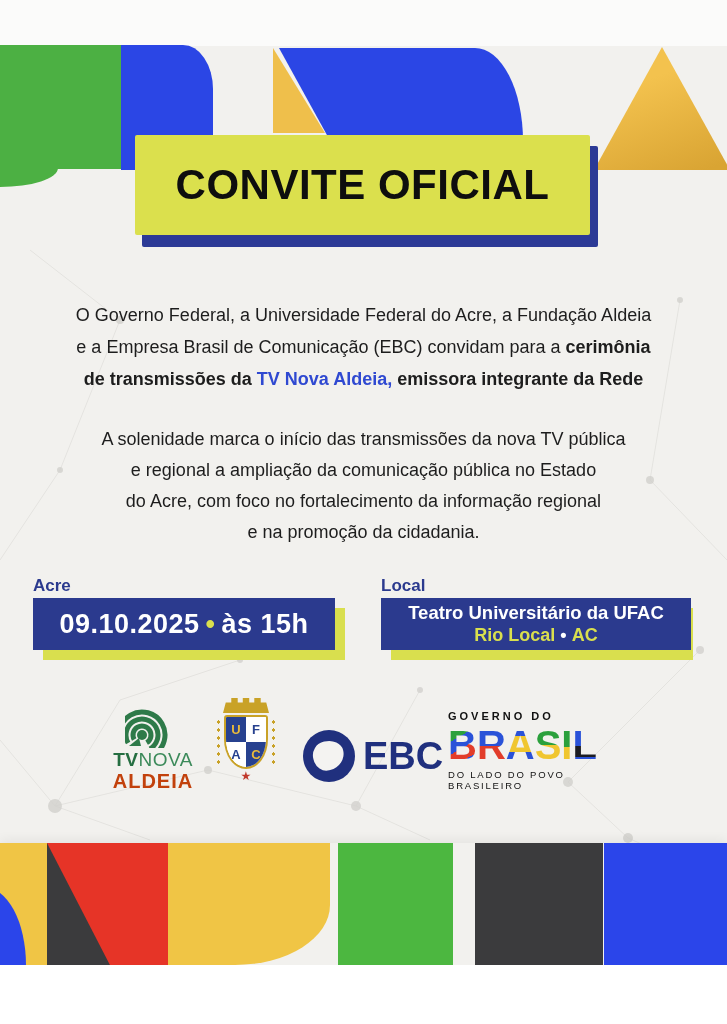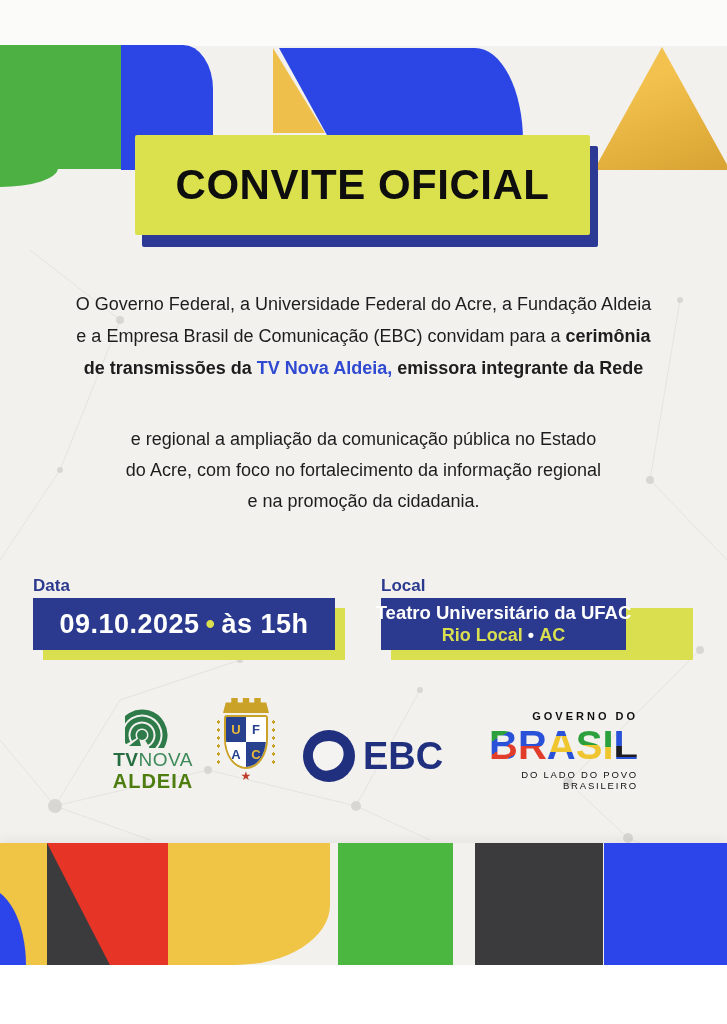--- a/index.html
+++ b/index.html
@@ -26,51 +26,51 @@
     background:linear-gradient(160deg,#f3c24e 30%,#d9a433 95%);
     clip-path:polygon(50% 0,100% 100%,0 100%); }
 
   .banner-shadow { left:142px; top:146px; width:456px; height:101px; background:#2c3a96; border-radius:2px; z-index:3; }
   .banner { left:135px; top:135px; width:455px; height:100px; background:#dbe04d; border-radius:2px;
     display:flex; align-items:center; justify-content:center; z-index:4; }
   .banner-title { font-size:42px; font-weight:800; letter-spacing:.5px; color:#0e0e0e; white-space:nowrap; }
 
   
   .para { position:absolute; left:0; width:727px; text-align:center; z-index:2; }
-  .para1 { top:288px; font-size:18px; line-height:32px; }
+  .para1 { top:299px; font-size:18px; line-height:32px; }
   .para2 { top:424px; font-size:18px; line-height:31px; }
   .b { font-weight:bold; }
   .hl { color:#2f49d1; font-weight:bold;margin-top:16px; }
 
   
   .info-label { position:absolute; top:576px; font-size:17px; font-weight:bold; color:#2b3a8e; z-index:2; }
   .label-data { left:33px; } .label-local { left:381px; }
   .info-shadow { position:absolute; top:608px; height:52px; background:#d9df4e; z-index:2; }
   .shadow-data { left:43px; width:302px; } .shadow-local { left:391px; width:302px; }
   .info-box { position:absolute; top:598px; height:52px; background:#2b3a8e; z-index:3;
     display:flex; flex-direction:column; align-items:center; justify-content:center; }
   .box-data { left:33px; width:302px; }
-  .box-local { left:381px; width:245px; }
+  .box-local { left:381px; width:310px; }
   .date-line { font-size:27px; font-weight:bold; color:#ffffff; white-space:nowrap; letter-spacing:.5px; }
   .dot-yellow { color:#d9df4e; padding:0 6px; }
   .venue-line { font-size:18.5px; font-weight:bold; color:#ffffff; white-space:nowrap; }
   .city-line { font-size:18px; font-weight:bold; color:#d9df4e; white-space:nowrap; margin-top:1px; }
   .dot-white { color:#ffffff; padding:0 5px; }
 
   
   .logos { position:absolute; top:698px; left:0; width:727px; height:115px; z-index:2; }
   .logo { position:absolute; }
 
   
   .tvna { left:100px; top:4px; width:106px; text-align:center; }
   .tvna-icon { display:block; margin:0 auto 2px auto; }
   .tvna-l1 { font-size:19px; letter-spacing:.5px; color:#2e7a49; line-height:20px; }
   .tvna-l1 .bold { font-weight:bold; color:#256e41; }
   .tvna-l1 .light { font-weight:normal; color:#3c8a5a; }
-  .tvna-l2 { font-size:20px; font-weight:bold; color:#4d7c0f; letter-spacing:1px; line-height:22px;text-align:center; }
+  .tvna-l2 { font-size:20px; font-weight:bold; color:#c2410c; letter-spacing:1px; line-height:22px;text-align:center; }
 
   
   .ufac { left:214px; top:0; width:64px; text-align:center; }
   .ufac-crown { width:46px; height:15px; margin:0 auto; background:#c9a227;
     clip-path:polygon(0 100%,100% 100%,94% 30%,82% 30%,82% 0,68% 0,68% 30%,57% 30%,57% 0,43% 0,43% 30%,32% 30%,32% 0,18% 0,18% 30%,6% 30%); }
   .ufac-mid { display:flex; justify-content:center; align-items:flex-start; margin-top:2px; }
   .ufac-chain { width:5px; height:48px; margin-top:3px;
     background-image:radial-gradient(circle 2px at 50% 50%, #c9a227 85%, transparent 90%);
     background-size:5px 8px; }
   .ufac-shield { width:44px; height:54px; margin:0 3px; border:2px solid #c9a227; box-sizing:border-box;
@@ -82,21 +82,21 @@
   .ufac-star { font-size:12px; color:#c0392b; line-height:12px; margin-top:1px; }
 
   
   .ebc { left:303px; top:32px; display:flex; align-items:center; }
   .ebc-circle { position:relative; width:52px; height:52px; border-radius:50%; background:#20307e; }
   .ebc-blob { position:absolute; left:10px; top:11px; width:31px; height:29px; background:#f4f3f1;
     border-radius:46% 54% 58% 42% / 50% 46% 58% 50%; transform:rotate(-14deg); }
   .ebc-text { margin-left:8px; font-size:38px; font-weight:800; color:#20307e; letter-spacing:0; }
 
   
-  .gov { left:448px; top:12px; width:190px; text-align:right; }
+  .gov { left:448px; top:12px; width:190px; text-align:left; }
   .gov-top { font-size:11px; font-weight:800; letter-spacing:3px; color:#111111; }
   .gov-brasil { margin-top:3px; line-height:40px; font-size:40px; font-weight:700; letter-spacing:0; }
   .gov-brasil span { display:inline-block;
     -webkit-background-clip:text; background-clip:text; -webkit-text-fill-color:transparent; }
   .gl-0 { color:#2ba03c; background-image:linear-gradient(150deg,#2ba03c 0 32%,#2a52d8 32% 55%,#e23d2a 55% 78%,#2a52d8 78%); }
   .gl-1 { color:#2a52d8; background-image:linear-gradient(180deg,#2a52d8 0 52%,#e23d2a 52%); }
   .gl-2 { color:#f0c630; background-image:linear-gradient(180deg,#2a52d8 0 28%,#f0c630 28% 68%,#2a52d8 68%); }
   .gl-3 { color:#2ba03c; background-image:linear-gradient(180deg,#2ba03c 0 50%,#f0c630 50%); }
   .gl-4 { color:#2ba03c; background-image:linear-gradient(180deg,#2ba03c 0 55%,#f0c630 55%); }
   .gl-5 { color:#2a52d8; background-image:linear-gradient(180deg,#2a52d8 0 52%,#1c1c22 52% 80%,#2a52d8 80%); }
@@ -170,26 +170,27 @@
     <div class="banner-title">CONVITE OFICIAL</div>
   </div>
 
   <div class="para para1">
     <div><span>O Governo Federal, a Universidade Federal do Acre, a Fundação Aldeia</span></div>
     <div><span>e a Empresa Brasil de Comunicação (EBC) convidam para a </span><span class="b">cerimônia</span></div>
     <div><span class="b">de transmissões da </span><span class="hl">TV Nova Aldeia,</span><span class="b"> emissora integrante da Rede</span></div>
   </div>
 
   <div class="para para2">
+    <div>A solenidade marca o início das transmissões da nova TV pública</div>
     <div>e regional a ampliação da comunicação pública no Estado</div>
     <div>do Acre, com foco no fortalecimento da informação regional</div>
     <div>e na promoção da cidadania.</div>
   </div>
 
-  <div class="info-label label-data">Data</div>
+  <div class="info-label label-data">Acre</div>
   <div class="info-shadow shadow-data"></div>
   <div class="info-box box-data">
     <div class="date-line">
       <span>09.10.2025</span><span class="dot-yellow">•</span><span>às 15h</span>
     </div>
   </div>
 
   <div class="info-label label-local">Local</div>
   <div class="info-shadow shadow-local"></div>
   <div class="info-box box-local">

